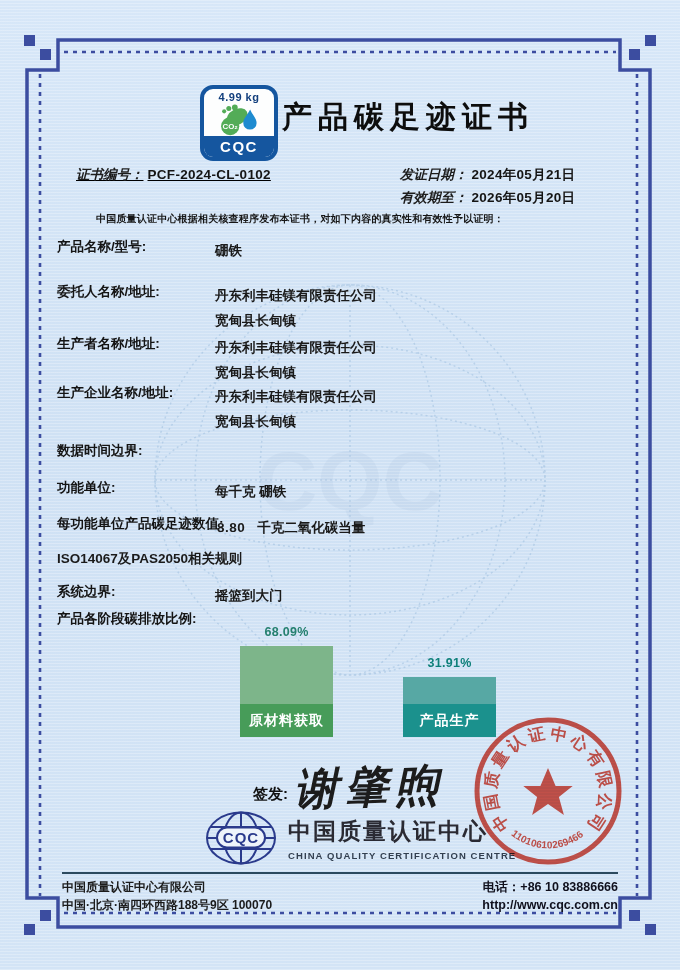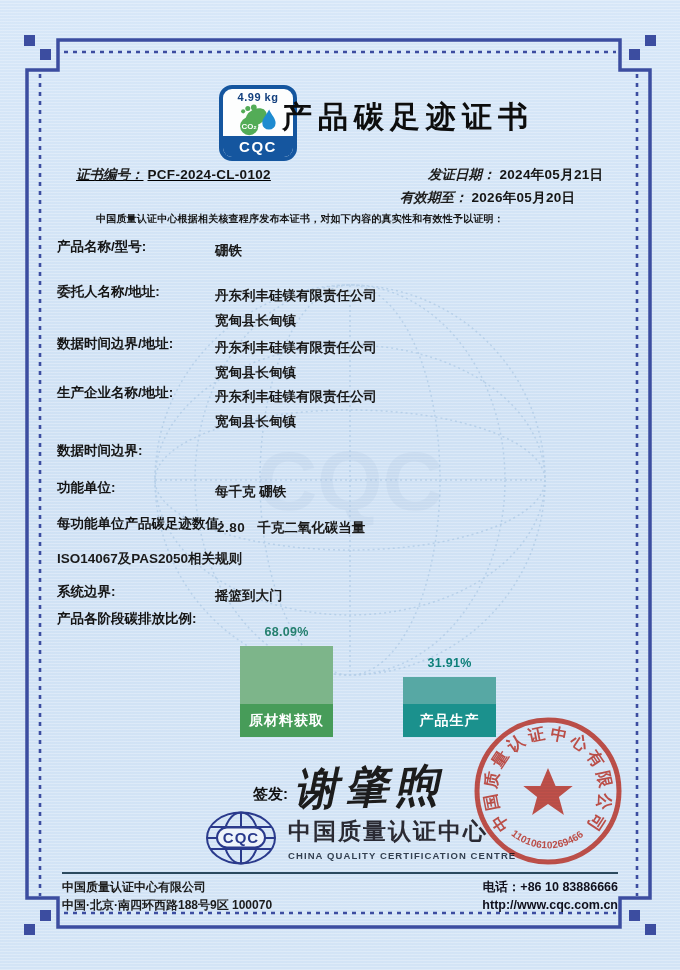--- a/index.html
+++ b/index.html
@@ -9,34 +9,34 @@
     background:
       repeating-linear-gradient(180deg, rgba(255,255,255,0.25) 0px, rgba(255,255,255,0.25) 1px, rgba(0,0,0,0) 1px, rgba(0,0,0,0) 3px),
       linear-gradient(180deg,#d7e7f8 0%,#cfe1f4 45%,#d3e4f6 100%);
   }
   .abs{position:absolute;}
   svg{display:block;}
   
   .badge{
     left:200px;top:85px;width:78px;height:76px;background:#fdfefe;
     border:4px solid #15569f;border-radius:13px;box-sizing:border-box;
-    display:flex;flex-direction:column;align-items:center;justify-content:space-between;overflow:hidden;margin-left:19px;
+    display:flex;flex-direction:column;align-items:center;justify-content:space-between;overflow:hidden;
   }
   .badge-weight{font-size:11px;font-weight:bold;color:#123f7d;margin-top:2px;letter-spacing:0.5px;}
   .badge-band{width:100%;height:21px;background:#15569f;color:#ffffff;font-weight:bold;
     font-size:15px;letter-spacing:1.5px;display:flex;align-items:center;justify-content:center;}
   .cert-title{
     left:282px;top:97px;font-size:30px;font-weight:900;color:#0d0d0d;letter-spacing:6px;white-space:nowrap;
   }
   
   .meta-label{font-family:"Liberation Serif",serif;font-style:italic;font-weight:700;color:#1c1c1c;font-size:13.5px;}
   .meta-val{font-weight:700;color:#141414;font-size:13.5px;letter-spacing:0.3px;}
   .meta-row{display:flex;align-items:baseline;gap:4px;white-space:nowrap;}
   #cert-no-row{left:76px;top:166px;text-decoration:underline;}
-  #issue-row{left:400px;top:166px;margin-left:28px;}
+  #issue-row{left:400px;top:166px;}
   #valid-row{left:400px;top:189px;}
   .intro{left:76px;top:208px;width:556px;font-size:10px;font-weight:700;color:#161616;
     text-indent:2em;line-height:21px;letter-spacing:0.2px;}
   
   .fields{left:57px;top:238px;width:566px;height:400px;}
   .frow{position:absolute;left:0;width:566px;display:flex;}
   .flabel{width:158px;flex:0 0 158px;font-size:13.5px;font-weight:700;color:#141414;white-space:nowrap;}
   .fvals{font-size:13.5px;font-weight:600;color:#1a1a1a;line-height:25px;}
   .fvals .line{display:block;}
   .fstrong{font-weight:800;letter-spacing:0.5px;}
@@ -144,21 +144,21 @@
         </div>
     </div>
     <div class="frow" style="top:45px;">
       <div class="flabel">委托人名称/地址:</div>
       <div class="fvals">
         <span class="line">丹东利丰硅镁有限责任公司</span>
         <span class="line">宽甸县长甸镇</span>
       </div>
     </div>
     <div class="frow" style="top:97px;">
-      <div class="flabel">数据时间边界/地址:</div>
+      <div class="flabel">生产者名称/地址:</div>
       <div class="fvals">
         <span class="line">丹东利丰硅镁有限责任公司</span>
         <span class="line">宽甸县长甸镇</span>
       </div>
     </div>
     <div class="frow" style="top:146px;">
       <div class="flabel">生产企业名称/地址:</div>
       <div class="fvals">
         <span class="line">丹东利丰硅镁有限责任公司</span>
         <span class="line">宽甸县长甸镇</span>
@@ -169,21 +169,21 @@
     </div>
     <div class="frow" style="top:241px;">
       <div class="flabel">功能单位:</div>
       <div class="fvals">
           <span class="line">每千克 硼铁</span>
         </div>
     </div>
     <div class="frow" style="top:277px;">
       <div class="flabel" style="flex-basis:160px;width:160px;">每功能单位产品碳足迹数值:</div>
       <div class="fvals">
-        <span class="fstrong">2.80</span><span class="funit">千克二氧化碳当量</span>
+        <span class="fstrong">8.80</span><span class="funit">千克二氧化碳当量</span>
       </div>
     </div>
     <div class="frow" style="top:308px;">
       <div class="fvals">
           <span class="line">ISO14067及PAS2050相关规则</span>
         </div>
     </div>
     <div class="frow" style="top:345px;">
       <div class="flabel">系统边界:</div>
       <div class="fvals">

